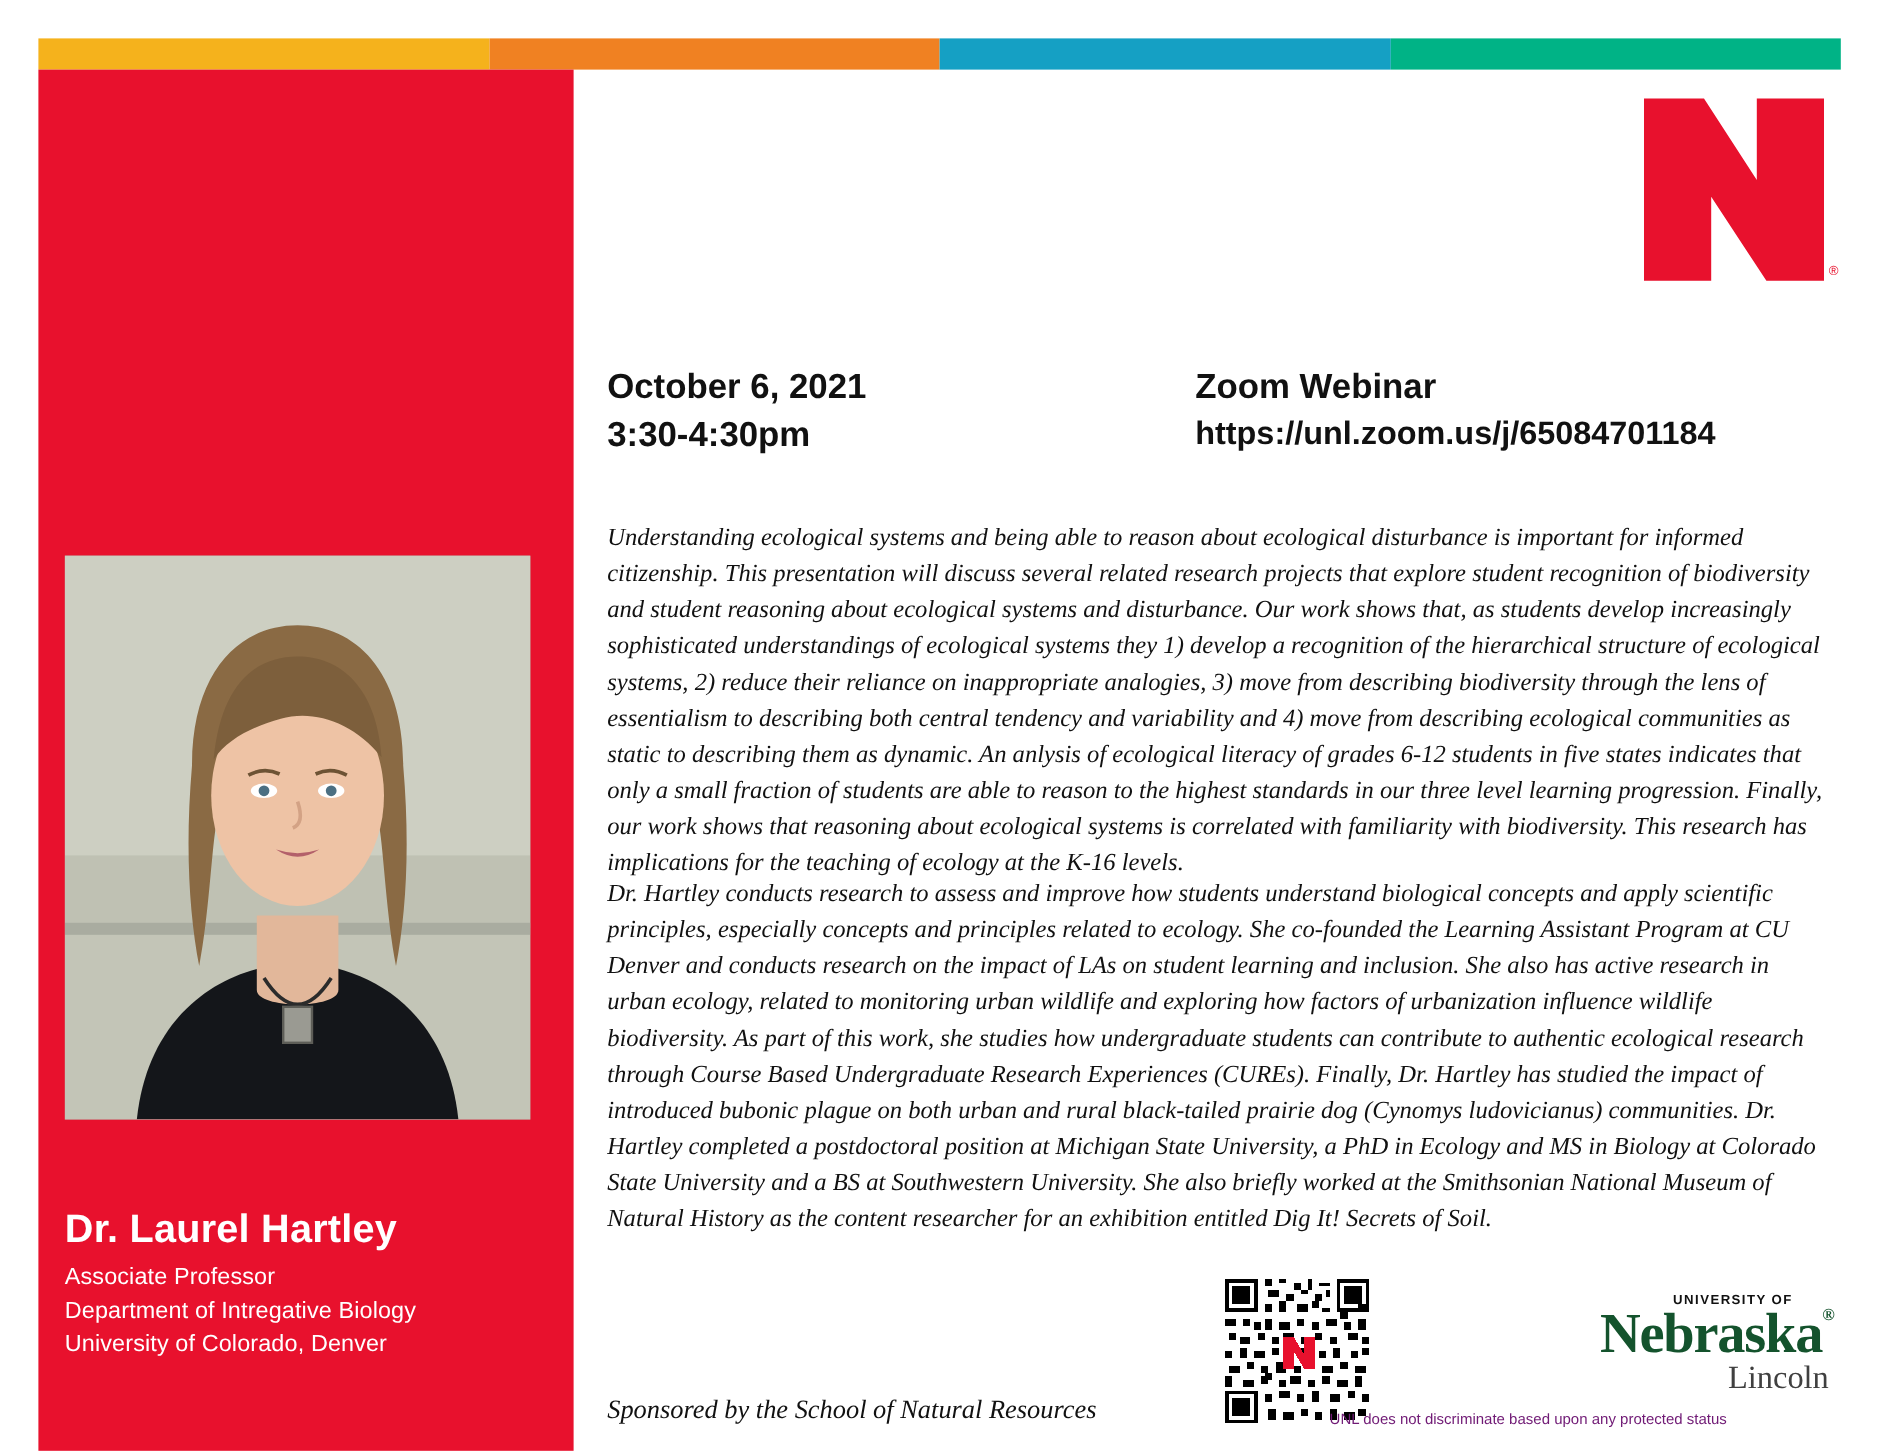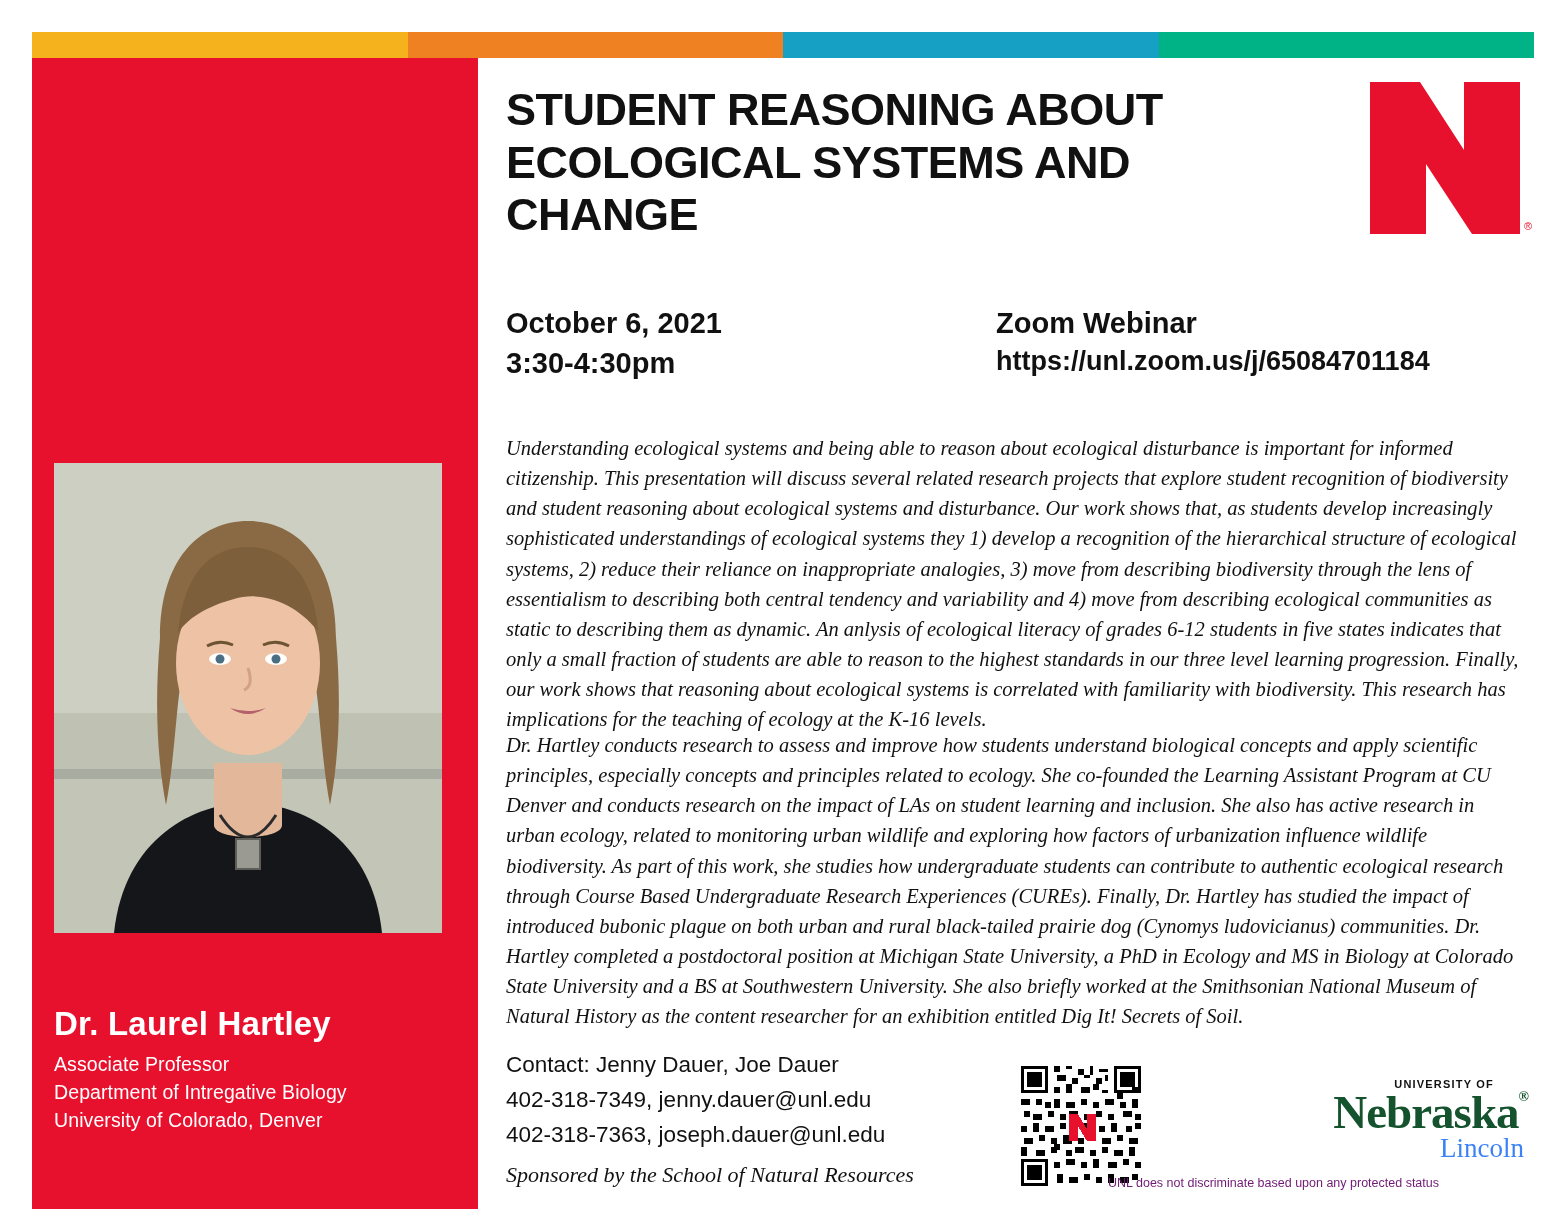--- a/index.html
+++ b/index.html
@@ -203,21 +203,21 @@
     font-weight: bold;
     color: #14532d;
     line-height: 0.95;
     letter-spacing: -1px;
     text-align: right;
   }
   .wm-main .reg { font-size: 14px; vertical-align: top; }
   .wm-sub {
     font-family: "Liberation Serif", serif;
     font-size: 27px;
-    color: #3b82f6;
+    color: #404040;
     padding-right: 4px;
     margin-top: -2px;
   }
   .disclaimer {
     position: absolute;
     right: 6px;
     top: 1118px;
     font-size: 12.5px;
     color: #701a75;
     text-align: left;
@@ -271,21 +271,20 @@
   <div class="speaker-block">
     <div class="speaker-name">Dr. Laurel Hartley</div>
     <div class="speaker-line">Associate Professor</div>
     <div class="speaker-line">Department of Intregative Biology</div>
     <div class="speaker-line">University of Colorado, Denver</div>
   </div>
 </div>
 
 <div class="content">
 
-  <div class="title">STUDENT REASONING ABOUT ECOLOGICAL SYSTEMS AND CHANGE</div>
 
   <div class="n-logo">
     <svg width="170" height="160" viewBox="0 0 170 160">
       <path d="M10 4 H60 L104 72 V4 H160 V156 H112 L66 86 V156 H10 Z" fill="#e8112d"></path>
     </svg>
     <span class="reg">®</span>
   </div>
 
   <div class="meta">
     <div class="meta-left">
@@ -295,25 +294,20 @@
     <div class="meta-right">
       <div class="meta-strong">Zoom Webinar</div>
       <div class="meta-url indent">https://unl.zoom.us/j/65084701184</div>
     </div>
   </div>
 
   <div class="abstract">Understanding ecological systems and being able to reason about ecological disturbance is important for informed citizenship. This presentation will discuss several related research projects that explore student recognition of biodiversity and student reasoning about ecological systems and disturbance. Our work shows that, as students develop increasingly sophisticated understandings of ecological systems they 1) develop a recognition of the hierarchical structure of ecological systems, 2) reduce their reliance on inappropriate analogies, 3) move from describing biodiversity through the lens of essentialism to describing both central tendency and variability and 4) move from describing ecological communities as static to describing them as dynamic. An anlysis of ecological literacy of grades 6-12 students in five states indicates that only a small fraction of students are able to reason to the highest standards in our three level learning progression. Finally, our work shows that reasoning about ecological systems is correlated with familiarity with biodiversity. This research has implications for the teaching of ecology at the K-16 levels.</div>
 
   <div class="bio">Dr. Hartley conducts research to assess and improve how students understand biological concepts and apply scientific principles, especially concepts and principles related to ecology. She co-founded the Learning Assistant Program at CU Denver and conducts research on the impact of LAs on student learning and inclusion. She also has active research in urban ecology, related to monitoring urban wildlife and exploring how factors of urbanization influence wildlife biodiversity. As part of this work, she studies how undergraduate students can contribute to authentic ecological research through Course Based Undergraduate Research Experiences (CUREs). Finally, Dr. Hartley has studied the impact of introduced bubonic plague on both urban and rural black-tailed prairie dog (Cynomys ludovicianus) communities. Dr. Hartley completed a postdoctoral position at Michigan State University, a PhD in Ecology and MS in Biology at Colorado State University and a BS at Southwestern University. She also briefly worked at the Smithsonian National Museum of Natural History as the content researcher for an exhibition entitled Dig It! Secrets of Soil.</div>
 
-  <div class="contact">
-    <div>Contact: Jenny Dauer, Joe Dauer</div>
-    <div>402-318-7349, jenny.dauer@unl.edu</div>
-    <div>402-318-7363, joseph.dauer@unl.edu</div>
-  </div>
 
   <div class="sponsor">Sponsored by the School of Natural Resources</div>
 
   <div class="qr">
     <svg width="126" height="126" viewBox="0 0 42 42" shape-rendering="crispEdges">
       <rect width="42" height="42" fill="#ffffff"></rect>
       <g fill="#000000">
         <rect x="1" y="1" width="9" height="9"></rect>
           <rect x="2" y="2" width="7" height="7" fill="#fff"></rect>
           <rect x="3" y="3" width="5" height="5"></rect>

